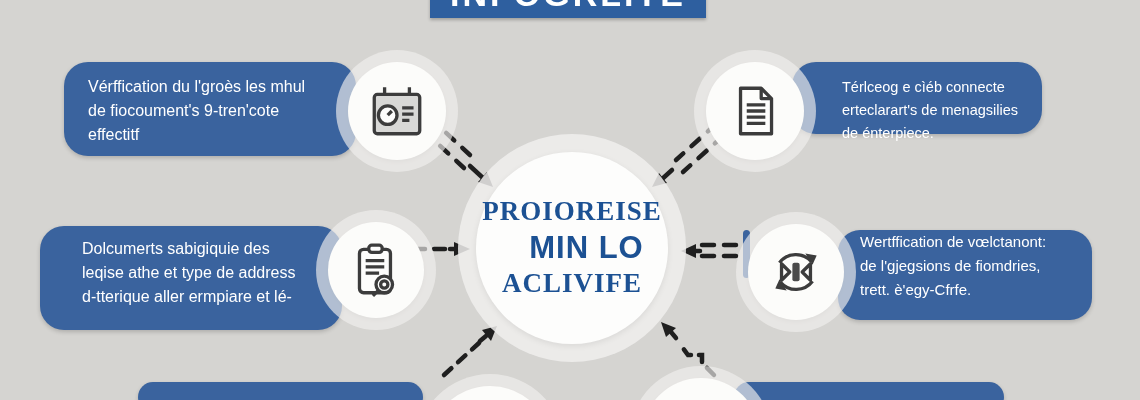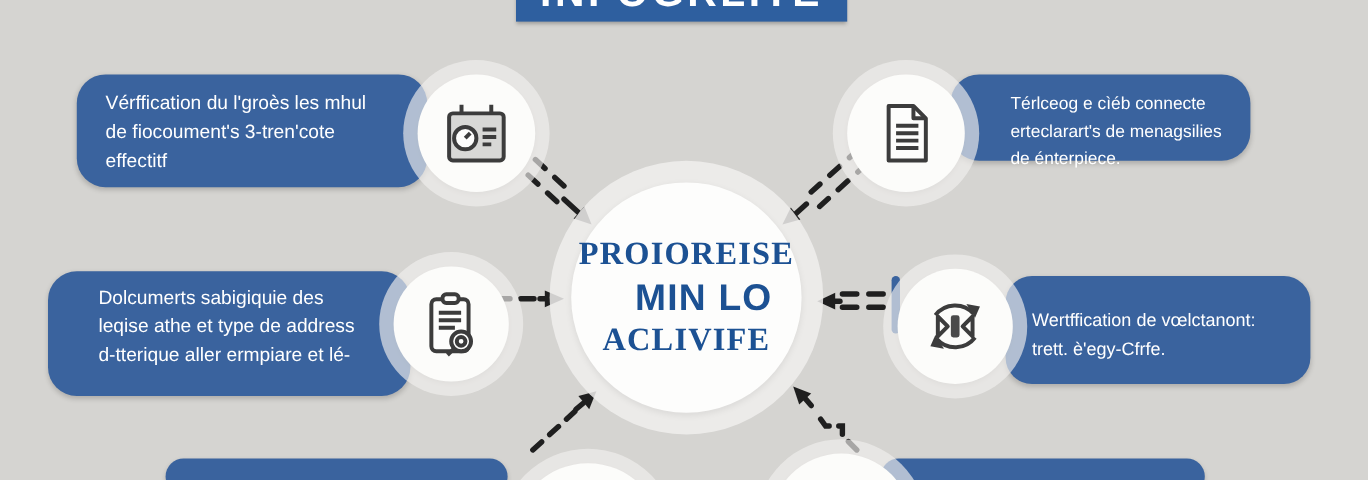--- a/index.html
+++ b/index.html
@@ -89,21 +89,21 @@
         <path d="M714,375 L702,363 L702,355 L688,355 L680,344" stroke-dasharray="10 8"></path>
         <path d="M676,338 L671,332"></path>
         <polygon points="661,322 666,337 676,328" fill="#1f1f1f" stroke="none"></polygon>
       </g>
     </g>
   </svg>
 
   <div class="callout" style="left:64px;top:62px;width:292px;height:94px;">
     <div class="txt" style="padding:13px 0 0 24px;font-size:16px;line-height:24px;">
       <div>Vérffication du l'groès les mhul</div>
-      <div>de fiocoument's 3-tren'cote</div>
+      <div>de fiocoument's 9-tren'cote</div>
       <div>effectitf</div>
     </div>
   </div>
   <div class="icircle" style="left:348px;top:62px;width:98px;height:98px;">
     <span class="icon">
       <svg width="62" height="62" viewBox="0 0 60 60" stroke="#3c3c3c" stroke-width="3.2" fill="none" stroke-linejoin="round">
         <rect x="8" y="14" width="44" height="38" rx="3" fill="#d8d8d6"></rect>
         <path d="M18,14 V7 M42,14 V7"></path>
         <circle cx="21" cy="34" r="9" fill="#fdfdfc"></circle>
         <path d="M21,34 L25,30"></path>
@@ -156,22 +156,23 @@
         <polygon points="46,23 39,12 50,14" fill="#3c3c3c" stroke="none"></polygon>
         <path d="M46,39 A20,20 0 0 1 15,40"></path>
         <polygon points="14,37 21,48 10,46" fill="#3c3c3c" stroke="none"></polygon>
         <rect x="26.5" y="21" width="7" height="18" rx="2" fill="#4a4a4a" stroke="none"></rect>
         <polygon points="24,30 16,22 16,38" fill="none"></polygon>
         <polygon points="36,30 44,22 44,38" fill="none"></polygon>
       </svg>
     </span>
   </div>
   <div class="callout" style="left:838px;top:230px;width:254px;height:90px;border-radius:22px;">
-    <div class="txt" style="padding:26px 0 0 22px;font-size:15px;line-height:24px;">
+    <div class="txt" style="padding:0 0 0 22px;font-size:15px;line-height:24px;">
       <div>Wertffication de vœlctanont:</div>
+      <div>de l'gjegsions de fiomdries,</div>
       <div>trett. è'egy-Cfrfe.</div>
     </div>
   </div>
 
   <div class="center-halo"></div>
   <div class="center-circle">
     <div class="l1">PROIOREISE</div>
     <div class="l2">MIN LO</div>
     <div class="l3">ACLIVIFE</div>
   </div>

